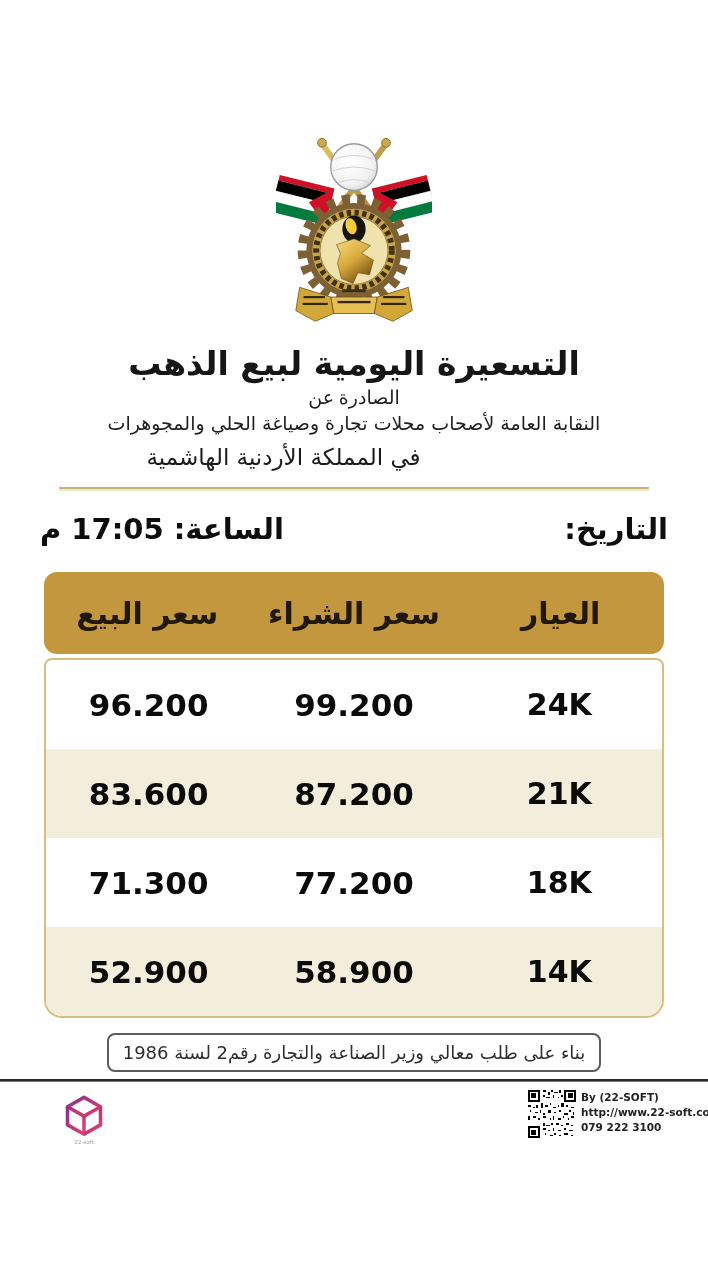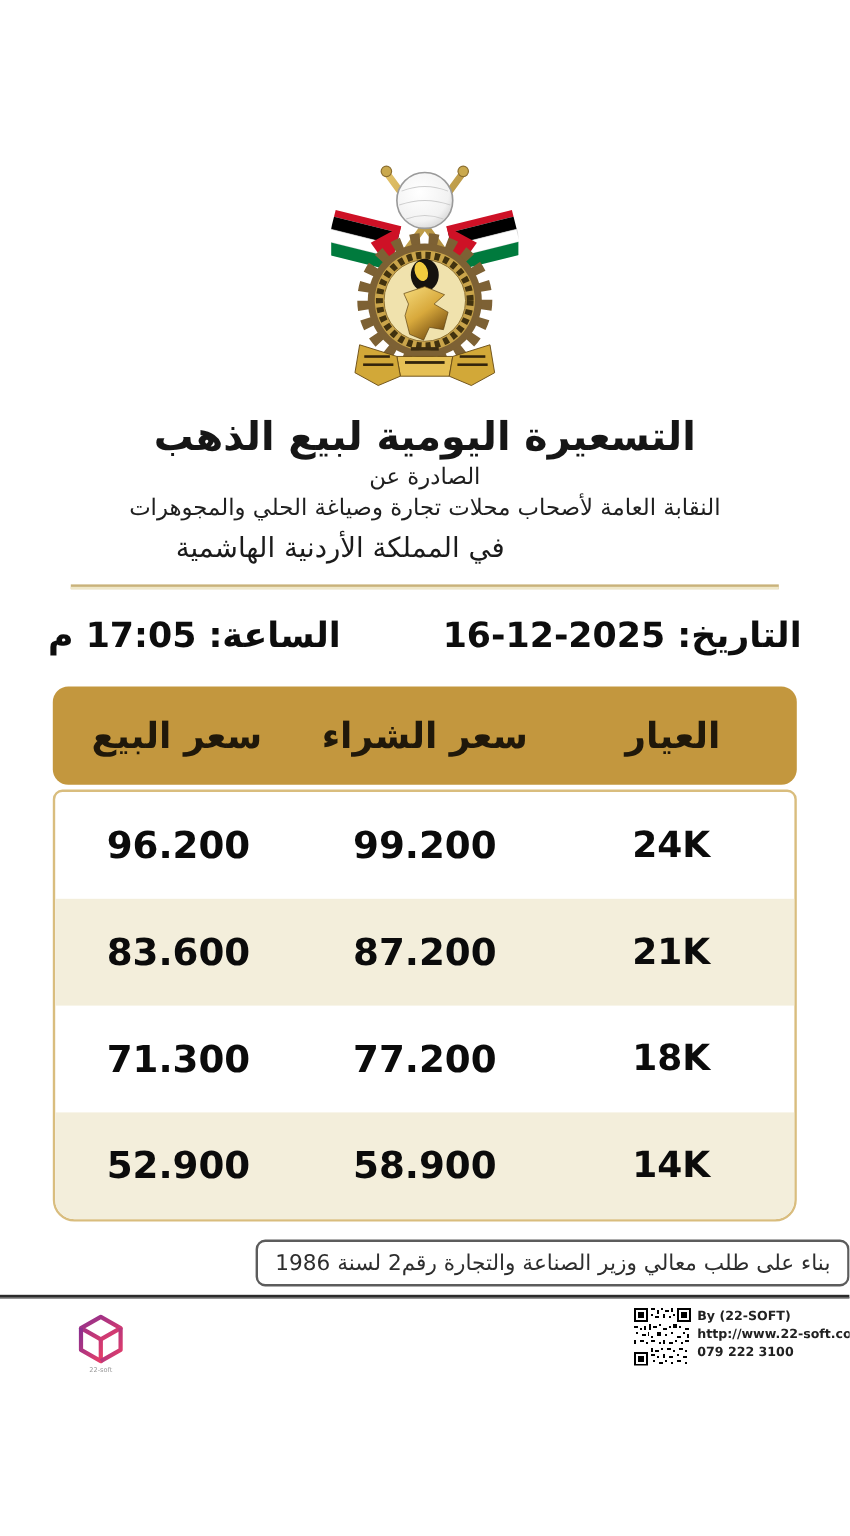--- a/index.html
+++ b/index.html
@@ -8,21 +8,21 @@
     font-family:"DejaVu Sans","Liberation Sans",sans-serif;
     position:relative;overflow:hidden;color:#111;
   }
   .abs{position:absolute;}
   
   .emblem{top:136px;left:50%;transform:translateX(-50%);width:156px;height:194px;}
   
   .title{top:324px;left:0;width:708px;text-align:center;direction:rtl;
          font-size:33px;font-weight:700;color:#161616;letter-spacing:0;margin-top:20px;}
   .issued{top:386px;left:0;width:708px;text-align:center;direction:rtl;
-          font-size:19px;color:#1f1f1f;}
+          font-size:19px;color:#1f1f1f;font-family:Liberation Serif, serif;}
   .org{top:412px;left:0;width:708px;text-align:center;direction:rtl;
        font-size:19px;color:#1f1f1f;white-space:nowrap;}
   .country{top:444px;left:0;width:567px;text-align:center;direction:rtl;
            font-size:23px;color:#1b1b1b;}
   .gold-divider{top:487px;left:59px;width:590px;height:2px;
                 background:#c9b27a;border-bottom:2px solid #efe7c8;}
   
   .datetime{top:500px;left:40px;width:628px;height:58px;direction:rtl;
             display:flex;justify-content:space-between;align-items:center;
             font-size:29px;font-weight:700;color:#0d0d0d;}
@@ -34,21 +34,21 @@
          align-items:center;text-align:center;
          font-size:30px;font-weight:700;color:#20180a;}
   .tbody{margin-top:4px;border:2px solid #d9bd7e;background:#fff;
          border-radius:8px 8px 18px 18px;overflow:hidden;}
   .trow{height:89px;display:grid;grid-template-columns:1fr 1fr 1fr;direction:rtl;
         align-items:center;text-align:center;
         font-size:31px;font-weight:700;color:#0b0b0b;}
   .trow.alt{background:#f3eedb;}
   .cell-karat{font-size:30px;}
   
-  .note-wrap{top:1033px;left:0;width:708px;text-align:right;}
+  .note-wrap{top:1033px;left:0;width:708px;text-align:center;}
   .note-box{display:inline-block;border:2px solid #5c5c5c;border-radius:8px;
             padding:7px 14px;font-size:18px;color:#2e2e2e;direction:rtl;
             background:#fff;}
   .dark-divider{top:1079px;left:0;width:708px;height:2px;background:#2b2b2b;
                 border-bottom:1px solid #777;}
   .cube-logo{top:1094px;left:58px;width:52px;text-align:center;}
   .credits{top:1090px;left:528px;display:flex;gap:5px;align-items:flex-start;}
   .credit-lines{display:flex;flex-direction:column;justify-content:flex-start;
                 font-size:10.5px;font-weight:700;color:#222;line-height:1.45;
                 white-space:nowrap;}
@@ -135,21 +135,20 @@
 <div class="abs title">التسعيرة اليومية لبيع الذهب</div>
 <div class="abs issued">الصادرة عن</div>
 <div class="abs org">النقابة العامة لأصحاب محلات تجارة وصياغة الحلي والمجوهرات</div>
 <div class="abs country">في المملكة الأردنية الهاشمية</div>
 
 <div class="abs gold-divider"></div>
 
 <div class="abs datetime">
   <div class="dt-item">
     <span>التاريخ:</span>
-    <span dir="ltr">16-12-2025</span>
   </div>
   <div class="dt-item">
     <span>الساعة:</span>
     <span>17:05 م</span>
   </div>
 </div>
 
 <div class="abs price-table">
   <div class="thead">
     <div>العيار</div>

